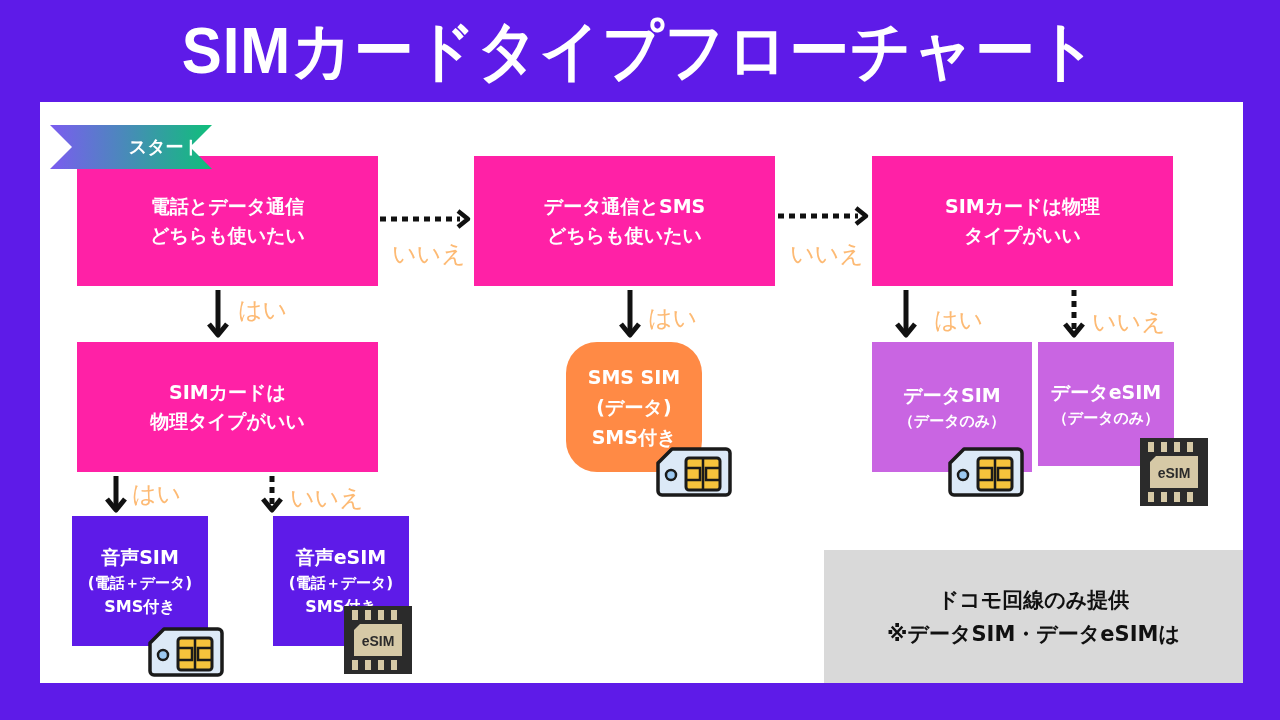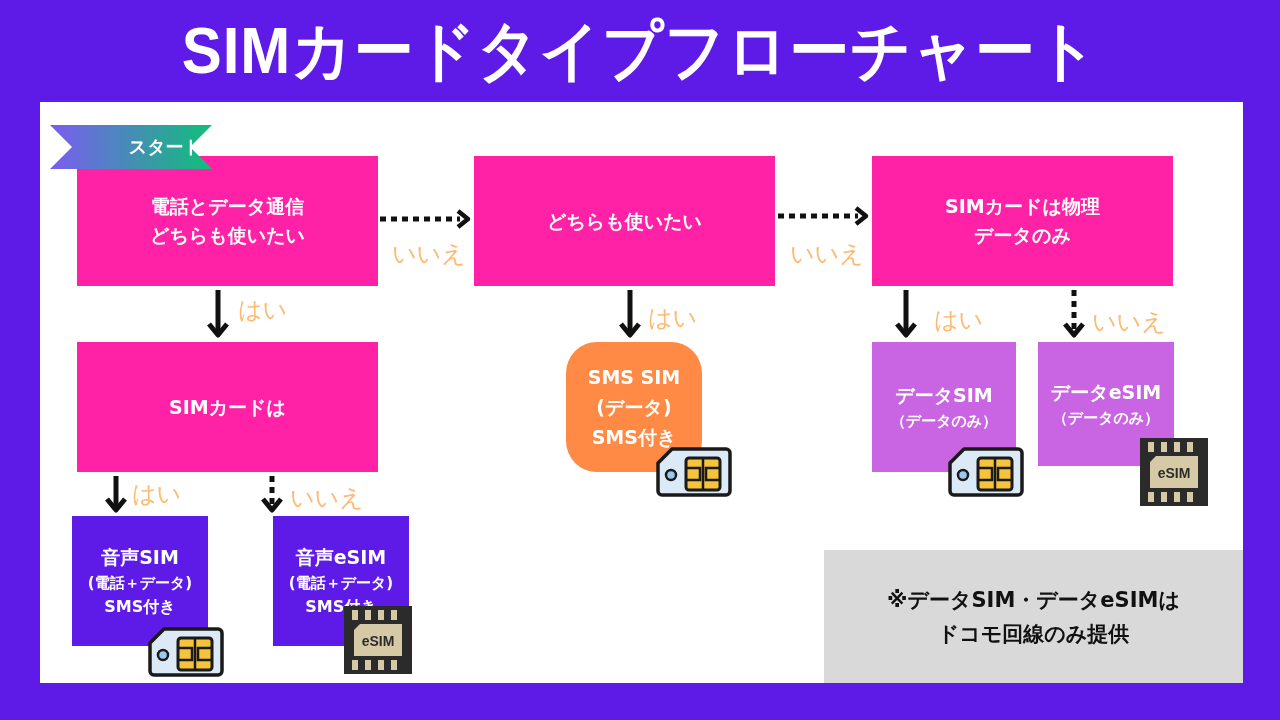--- a/index.html
+++ b/index.html
@@ -95,30 +95,32 @@
   <span>電話とデータ通信</span>
   <span>どちらも使いたい</span>
 </div>
 
 <svg class="start" viewBox="0 0 162 44">
   <polygon points="0,0 162,0 140,22 162,44 0,44 22,22" fill="url(#startGrad)"></polygon>
 </svg>
 <div class="start-text">スタート</div>
 
 <div class="box q" style="left:474px;top:156px;width:301px;height:130px;">
+  <span>データ通信とSMS</span>
   <span>どちらも使いたい</span>
 </div>
 
 <div class="box q" style="left:872px;top:156px;width:301px;height:130px;">
   <span>SIMカードは物理</span>
-  <span>データのみ</span>
+  <span>タイプがいい</span>
 </div>
 
 <div class="box q" style="left:77px;top:342px;width:301px;height:130px;">
   <span>SIMカードは</span>
+  <span>物理タイプがいい</span>
 </div>
 
 <svg class="arrow" style="left:380px;top:209px;" width="92" height="20">
   <line x1="0" y1="10" x2="80" y2="10" stroke="#111" stroke-width="5" stroke-dasharray="6,5"></line>
   <polyline points="78,2 88,10 78,18" fill="none" stroke="#111" stroke-width="4.5" stroke-linejoin="round"></polyline>
 </svg>
 <div class="lbl" style="left:392px;top:238px;">いいえ</div>
 
 <svg class="arrow" style="left:778px;top:206px;" width="92" height="20">
   <line x1="0" y1="10" x2="80" y2="10" stroke="#111" stroke-width="5" stroke-dasharray="6,5"></line>
@@ -182,32 +184,32 @@
 
 <div class="box res res-sms" style="left:566px;top:342px;width:136px;height:130px;">
   <span class="l1">SMS SIM</span>
   <span class="l2">(データ)</span>
   <span class="l3">SMS付き</span>
 </div>
 <svg class="icon" style="left:656px;top:446px;" width="76" height="52">
     <use href="#simcard"></use>
   </svg>
 
-<div class="box res res-data" style="left:872px;top:342px;width:144px;height:130px;">
+<div class="box res res-data" style="left:872px;top:342px;width:160px;height:130px;">
   <span class="l1">データSIM</span>
   <span class="l2">（データのみ）</span>
 </div>
 <svg class="icon" style="left:948px;top:446px;" width="76" height="52">
     <use href="#simcard"></use>
   </svg>
 
 <div class="box res res-data" style="left:1038px;top:342px;width:136px;height:124px;">
   <span class="l1">データeSIM</span>
   <span class="l2">（データのみ）</span>
 </div>
 <svg class="icon" style="left:1140px;top:438px;" width="68" height="68">
     <use href="#esim"></use>
   </svg>
 
 <div class="note">
+  <span>ドコモ回線のみ提供</span>
   <span>※データSIM・データeSIMは</span>
-  <span>ドコモ回線のみ提供</span>
 </div>
 
 </body></html>

